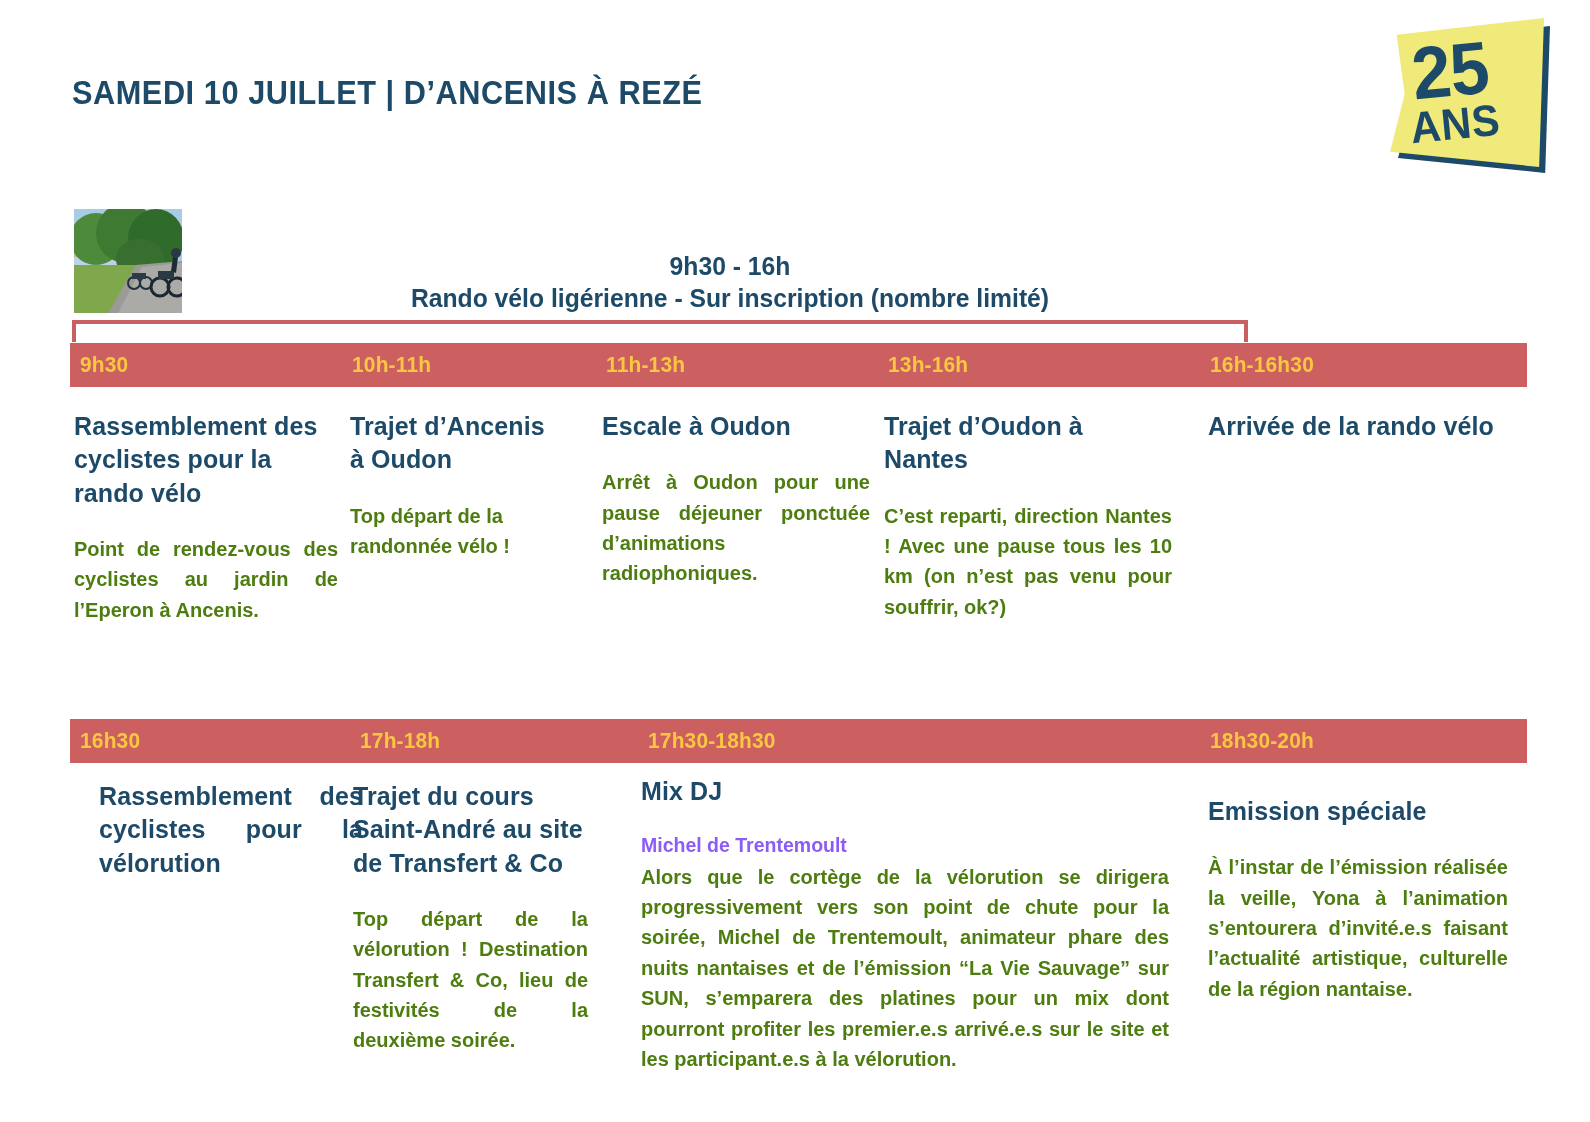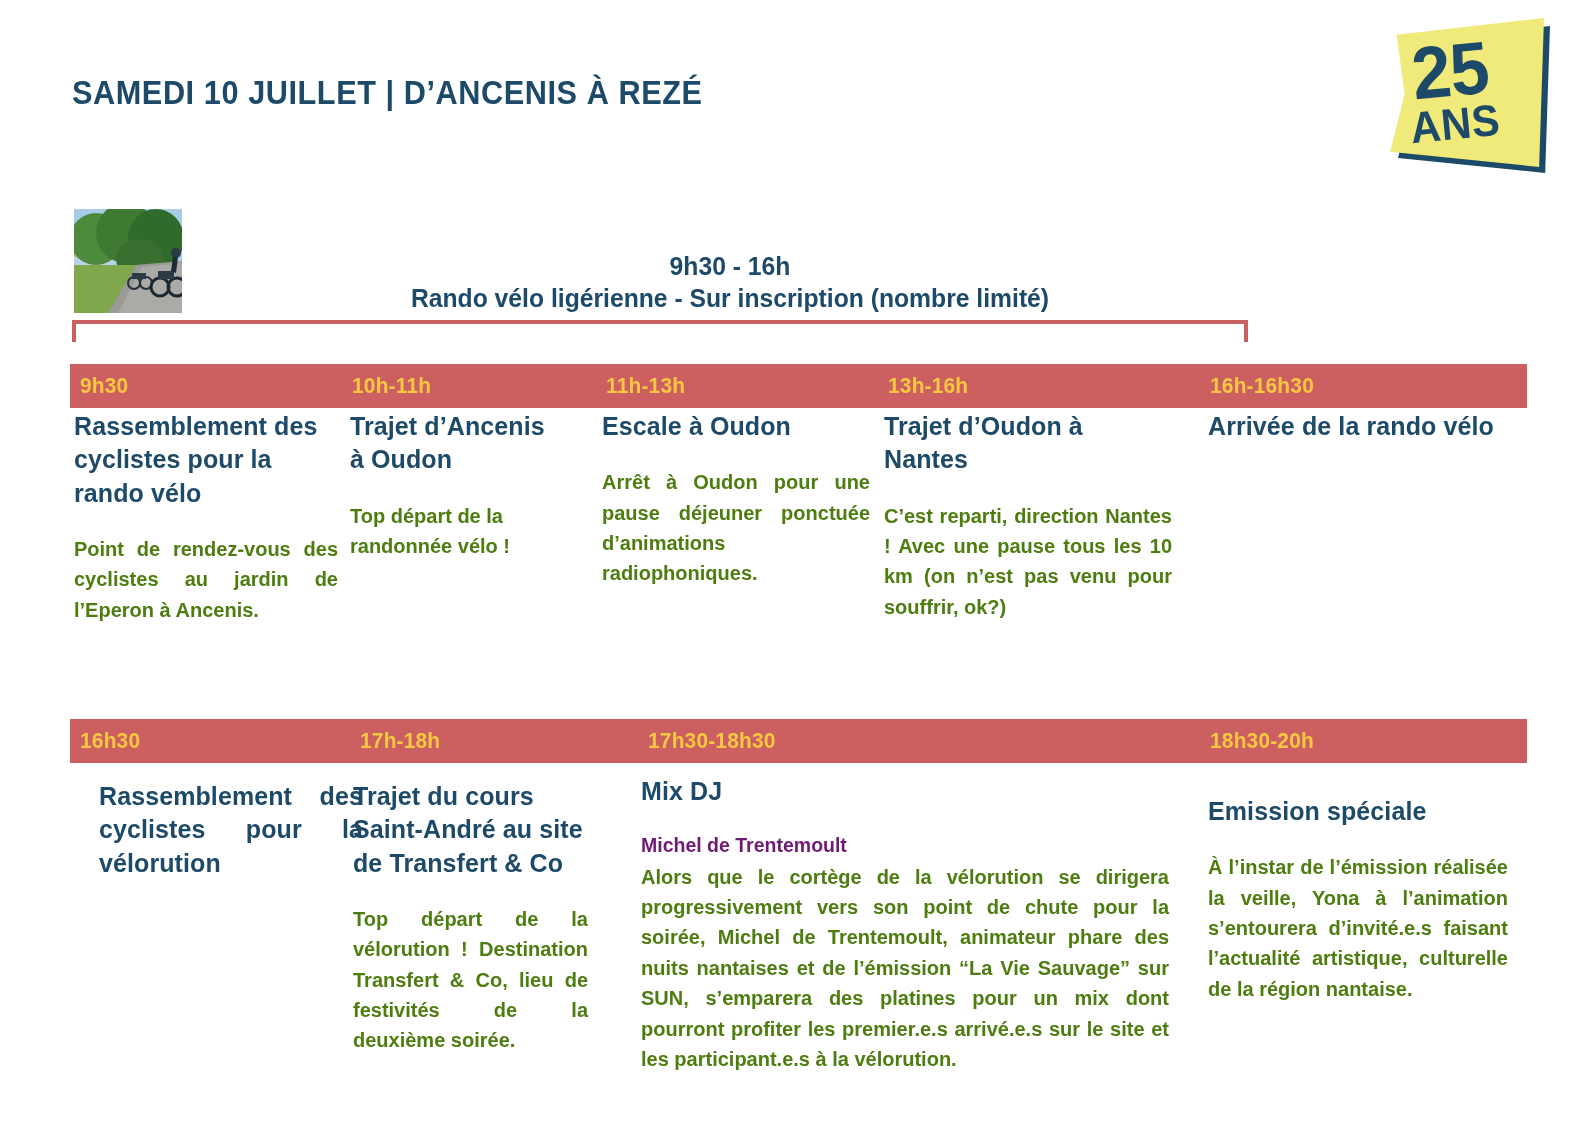--- a/index.html
+++ b/index.html
@@ -119,21 +119,21 @@
   }
 
   
   .timebar {
     position: absolute;
     left: 70px;
     width: 1457px;
     height: 44px;
     background: #cc5f60;
   }
-  .timebar.row1 { top: 343px; margin-top: 21px; }
+  .timebar.row1 { top: 343px; }
   .timebar.row2 { top: 719px; }
   .timebar .tcell {
     position: absolute;
     top: 0;
     height: 44px;
     display: flex;
     align-items: center;
     font-size: 22px;
     font-weight: 700;
     color: #f9c741;
@@ -162,21 +162,21 @@
     line-height: 1.52;
     color: #4d7c0f;
     text-align: justify;
     font-weight: 700;
   }
   .col p.left { text-align: left; }
   .col .subhead {
     margin: 0 0 2px 0;
     font-size: 19.5px;
     font-weight: 700;
-    color: #701a75;
+    color: #8b5cf6;
     line-height: 1.4;
   }
   .col h3.tight { }
 </style>
 </head>
 <body>
 
 <div class="page-title">SAMEDI 10 JUILLET | D’ANCENIS À REZÉ</div>
 
 <div class="badge-wrap">

